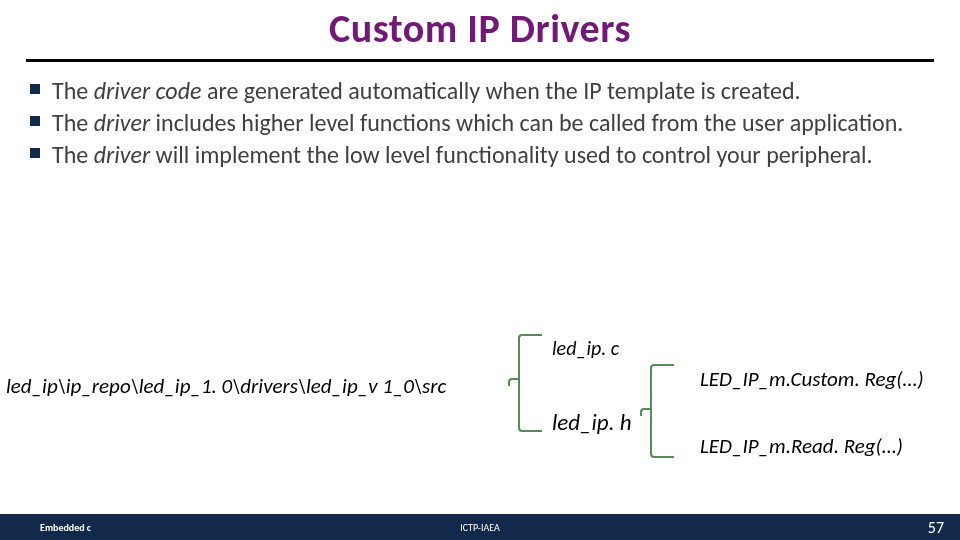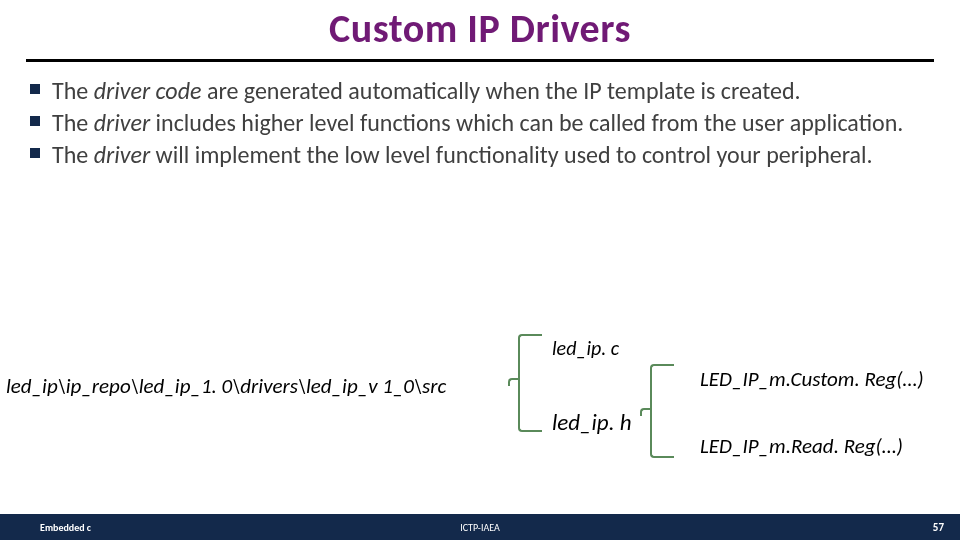--- a/index.html
+++ b/index.html
@@ -23,21 +23,21 @@
   .brk1-top { left: 518px; top: 6px; width: 24px; height: 0; border-top: 2px solid #5a8a5a; border-left: 2px solid #5a8a5a; border-top-left-radius: 4px; height: 48px; }
   .brk1-bot { left: 518px; top: 54px; width: 24px; border-left: 2px solid #5a8a5a; border-bottom: 2px solid #5a8a5a; border-bottom-left-radius: 4px; height: 50px; }
   .brk1-nub { left: 508px; top: 50px; width: 12px; height: 8px; border-top: 2px solid #5a8a5a; border-left: 2px solid #5a8a5a; border-top-left-radius: 4px; }
   
   .brk2-top { left: 650px; top: 36px; width: 24px; height: 48px; border-top: 2px solid #5a8a5a; border-left: 2px solid #5a8a5a; border-top-left-radius: 4px; }
   .brk2-bot { left: 650px; top: 84px; width: 24px; height: 46px; border-left: 2px solid #5a8a5a; border-bottom: 2px solid #5a8a5a; border-bottom-left-radius: 4px; }
   .brk2-nub { left: 640px; top: 80px; width: 12px; height: 8px; border-top: 2px solid #5a8a5a; border-left: 2px solid #5a8a5a; border-top-left-radius: 4px; }
   .footer { position: absolute; left: 0; bottom: 0; width: 960px; height: 26px; background: #13294b; color: #fff; font-size: 10px; display: flex; align-items: center; }
   .footer .l { position: absolute; left: 40px; font-weight: bold; }
   .footer .c { width: 100%; text-align: center; }
-  .footer .r { position: absolute; right: 16px; font-size: 11px; font-weight: bold; }
+  .footer .r { position: absolute; right: 16px; font-size: 16px; }
 </style>
 </head>
 <body>
 <div class="slide">
 
   <div class="title-wrap">
     <div class="title">Custom IP Drivers</div>
   </div>
   <div class="title-rule"></div>
 

